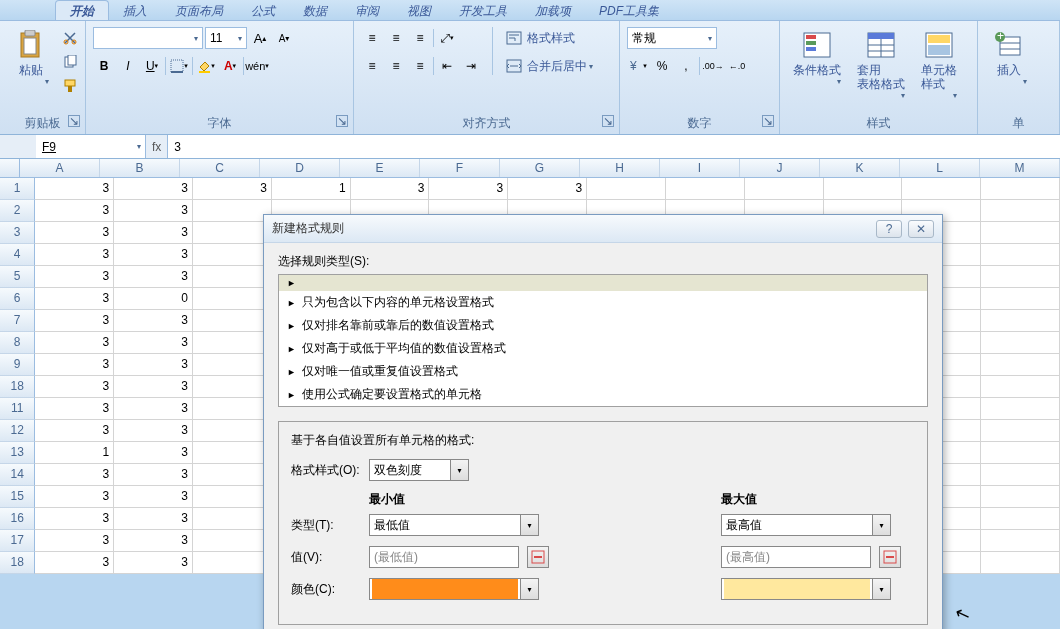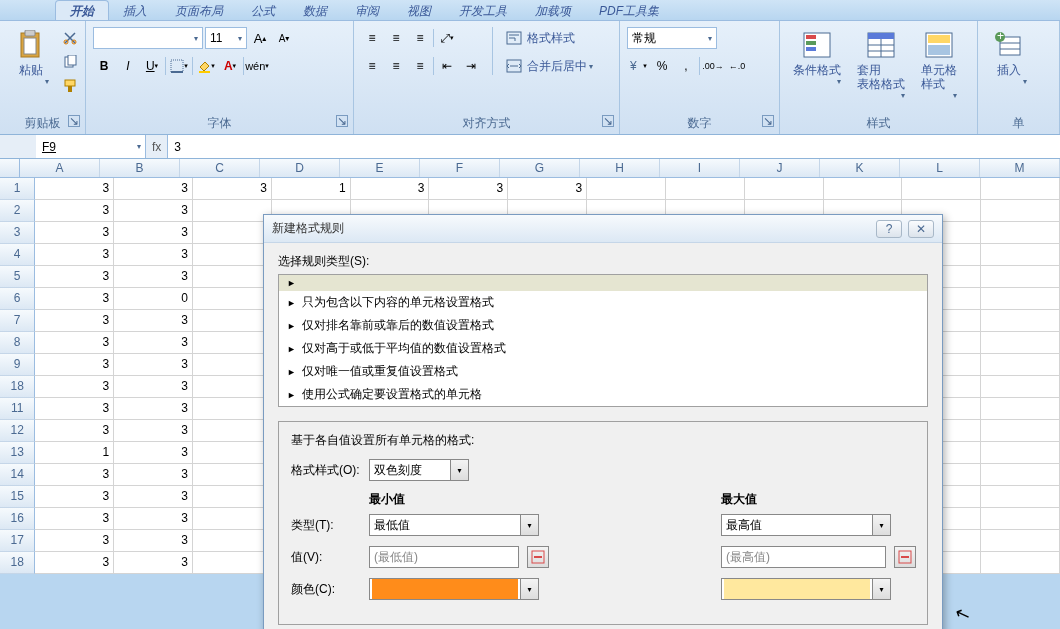--- a/index.html
+++ b/index.html
@@ -725,21 +725,21 @@
 
         <div style="flex:0 0 260px;margin-left:130px">
           <div class="mm-head" style="margin-bottom:6px">最大值</div>
           <div class="edit-row">
             <div class="dd" style="width:170px">
                 <span>最高值</span>
                 <div class="dd-btn">▾</div>
               </div>
           </div>
           <div class="edit-row">
-            <div class="dd" style="width:165px">
+            <div class="dd" style="width:150px">
                 <span class="placeholder">(最高值)</span>
               </div>
             <div class="collapse-btn">
                 <svg width="14" height="14">
                   <rect x="1" y="1" width="12" height="12" fill="none" stroke="#d94a4a"></rect>
                   <rect x="3" y="6" width="8" height="2" fill="#d94a4a"></rect>
                 </svg>
               </div>
           </div>
           <div class="edit-row">

